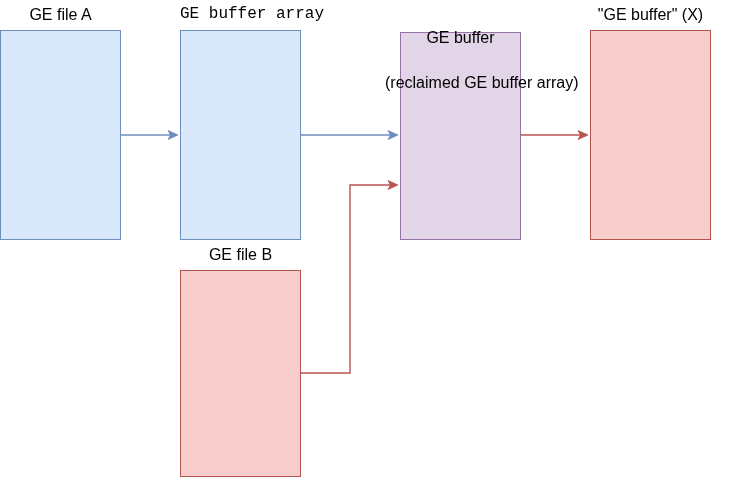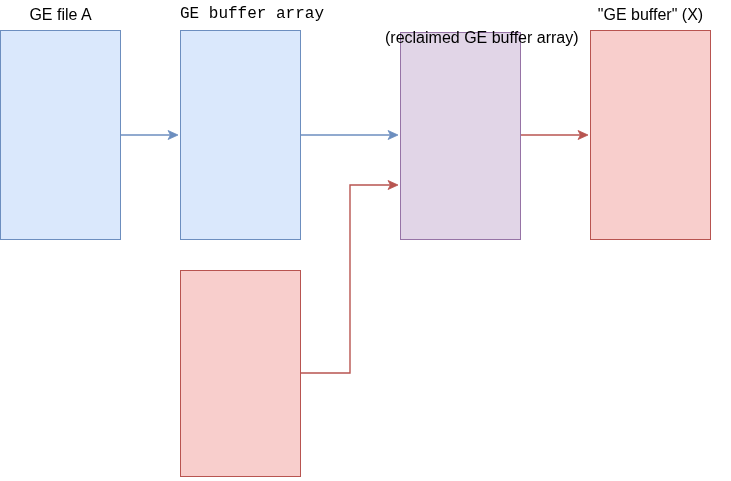--- a/index.html
+++ b/index.html
@@ -79,21 +79,23 @@
   </svg>
 
   <div class="node node-blue" style="left:0px; top:30px; width:121px; height:210px;"></div>
   <div class="node-label" style="left:0px; top:7px; width:121px;">GE file A</div>
 
   <div class="node node-blue" style="left:180px; top:30px; width:121px; height:210px;"></div>
   <div class="node-label" style="left:180px; top:7px; width:121px;font-family:Liberation Mono, monospace;">GE buffer array</div>
 
   <div class="node node-purple" style="left:400px; top:32px; width:121px; height:208px;"></div>
   <div class="node-label" style="left:385px; top:0px; width:151px;">
+    <div>GE buffer</div>
     <div>(reclaimed GE buffer array)</div>
   </div>
 
   <div class="node node-pink" style="left:590px; top:30px; width:121px; height:210px;"></div>
   <div class="node-label" style="left:590px; top:7px; width:121px;">"GE buffer" (X)</div>
 
   <div class="node node-pink" style="left:180px; top:270px; width:121px; height:207px;"></div>
+  <div class="node-label" style="left:180px; top:247px; width:121px;">GE file B</div>
 
 </div>
 
 </body></html>

